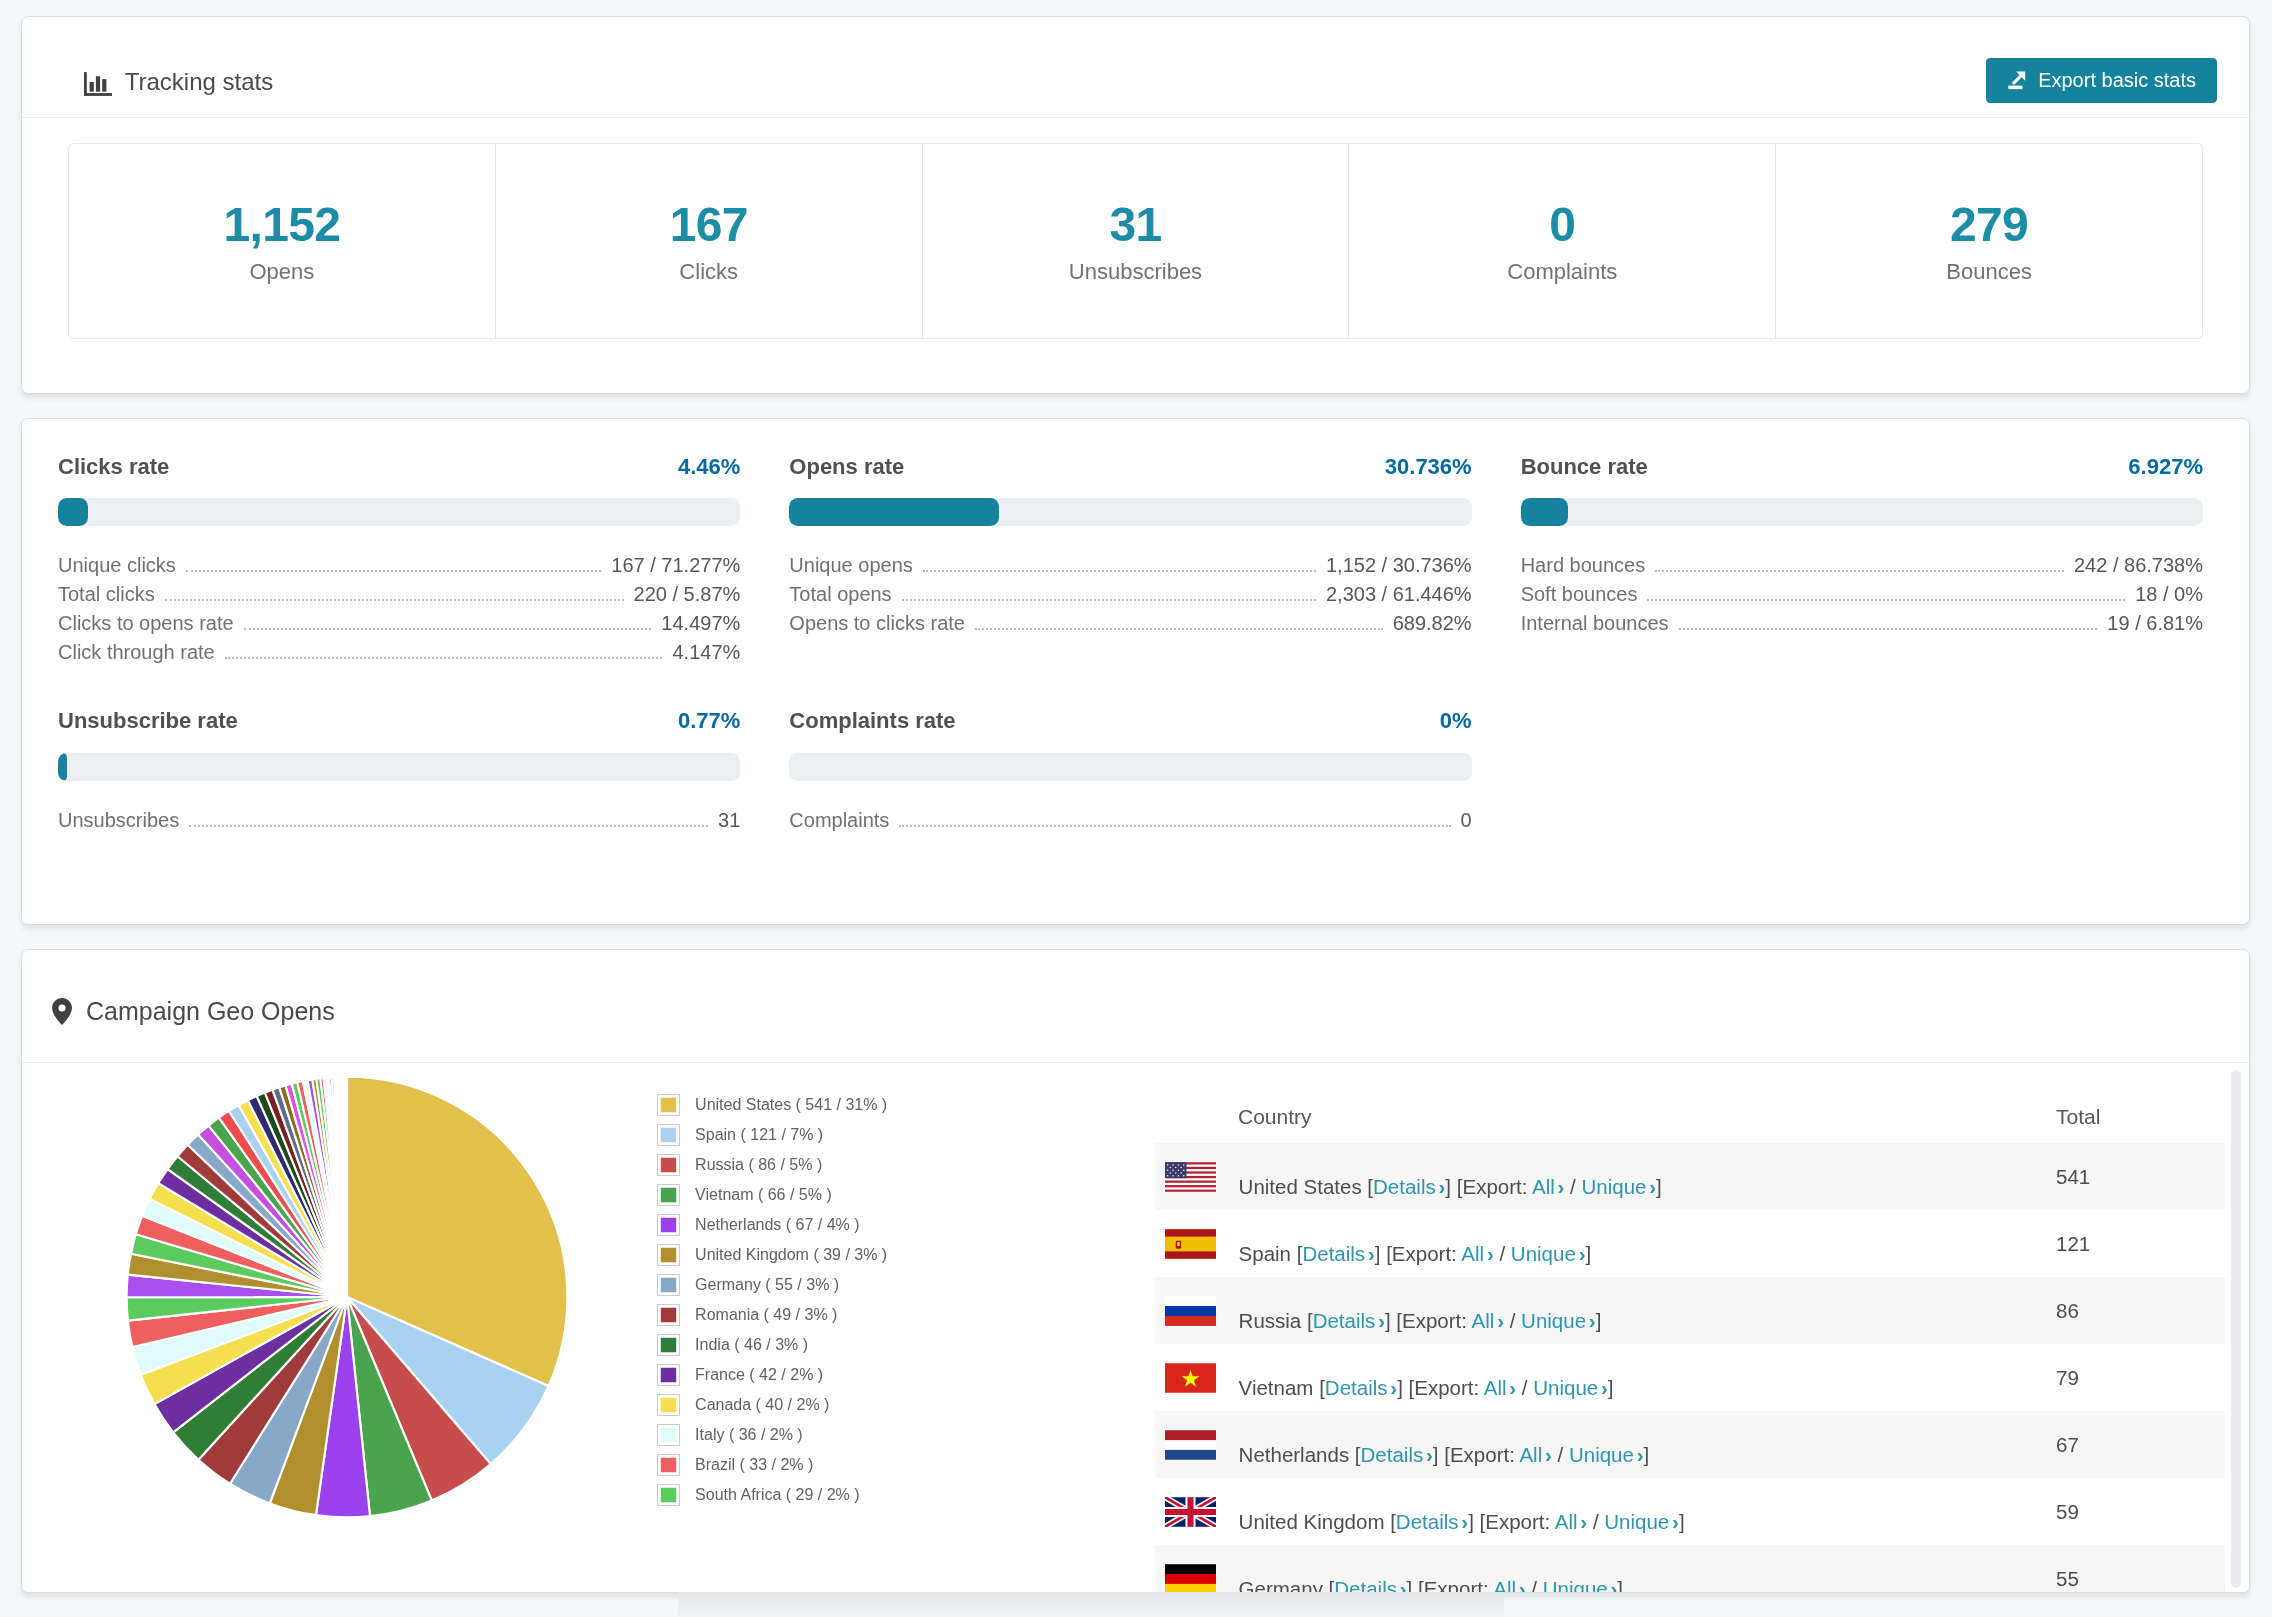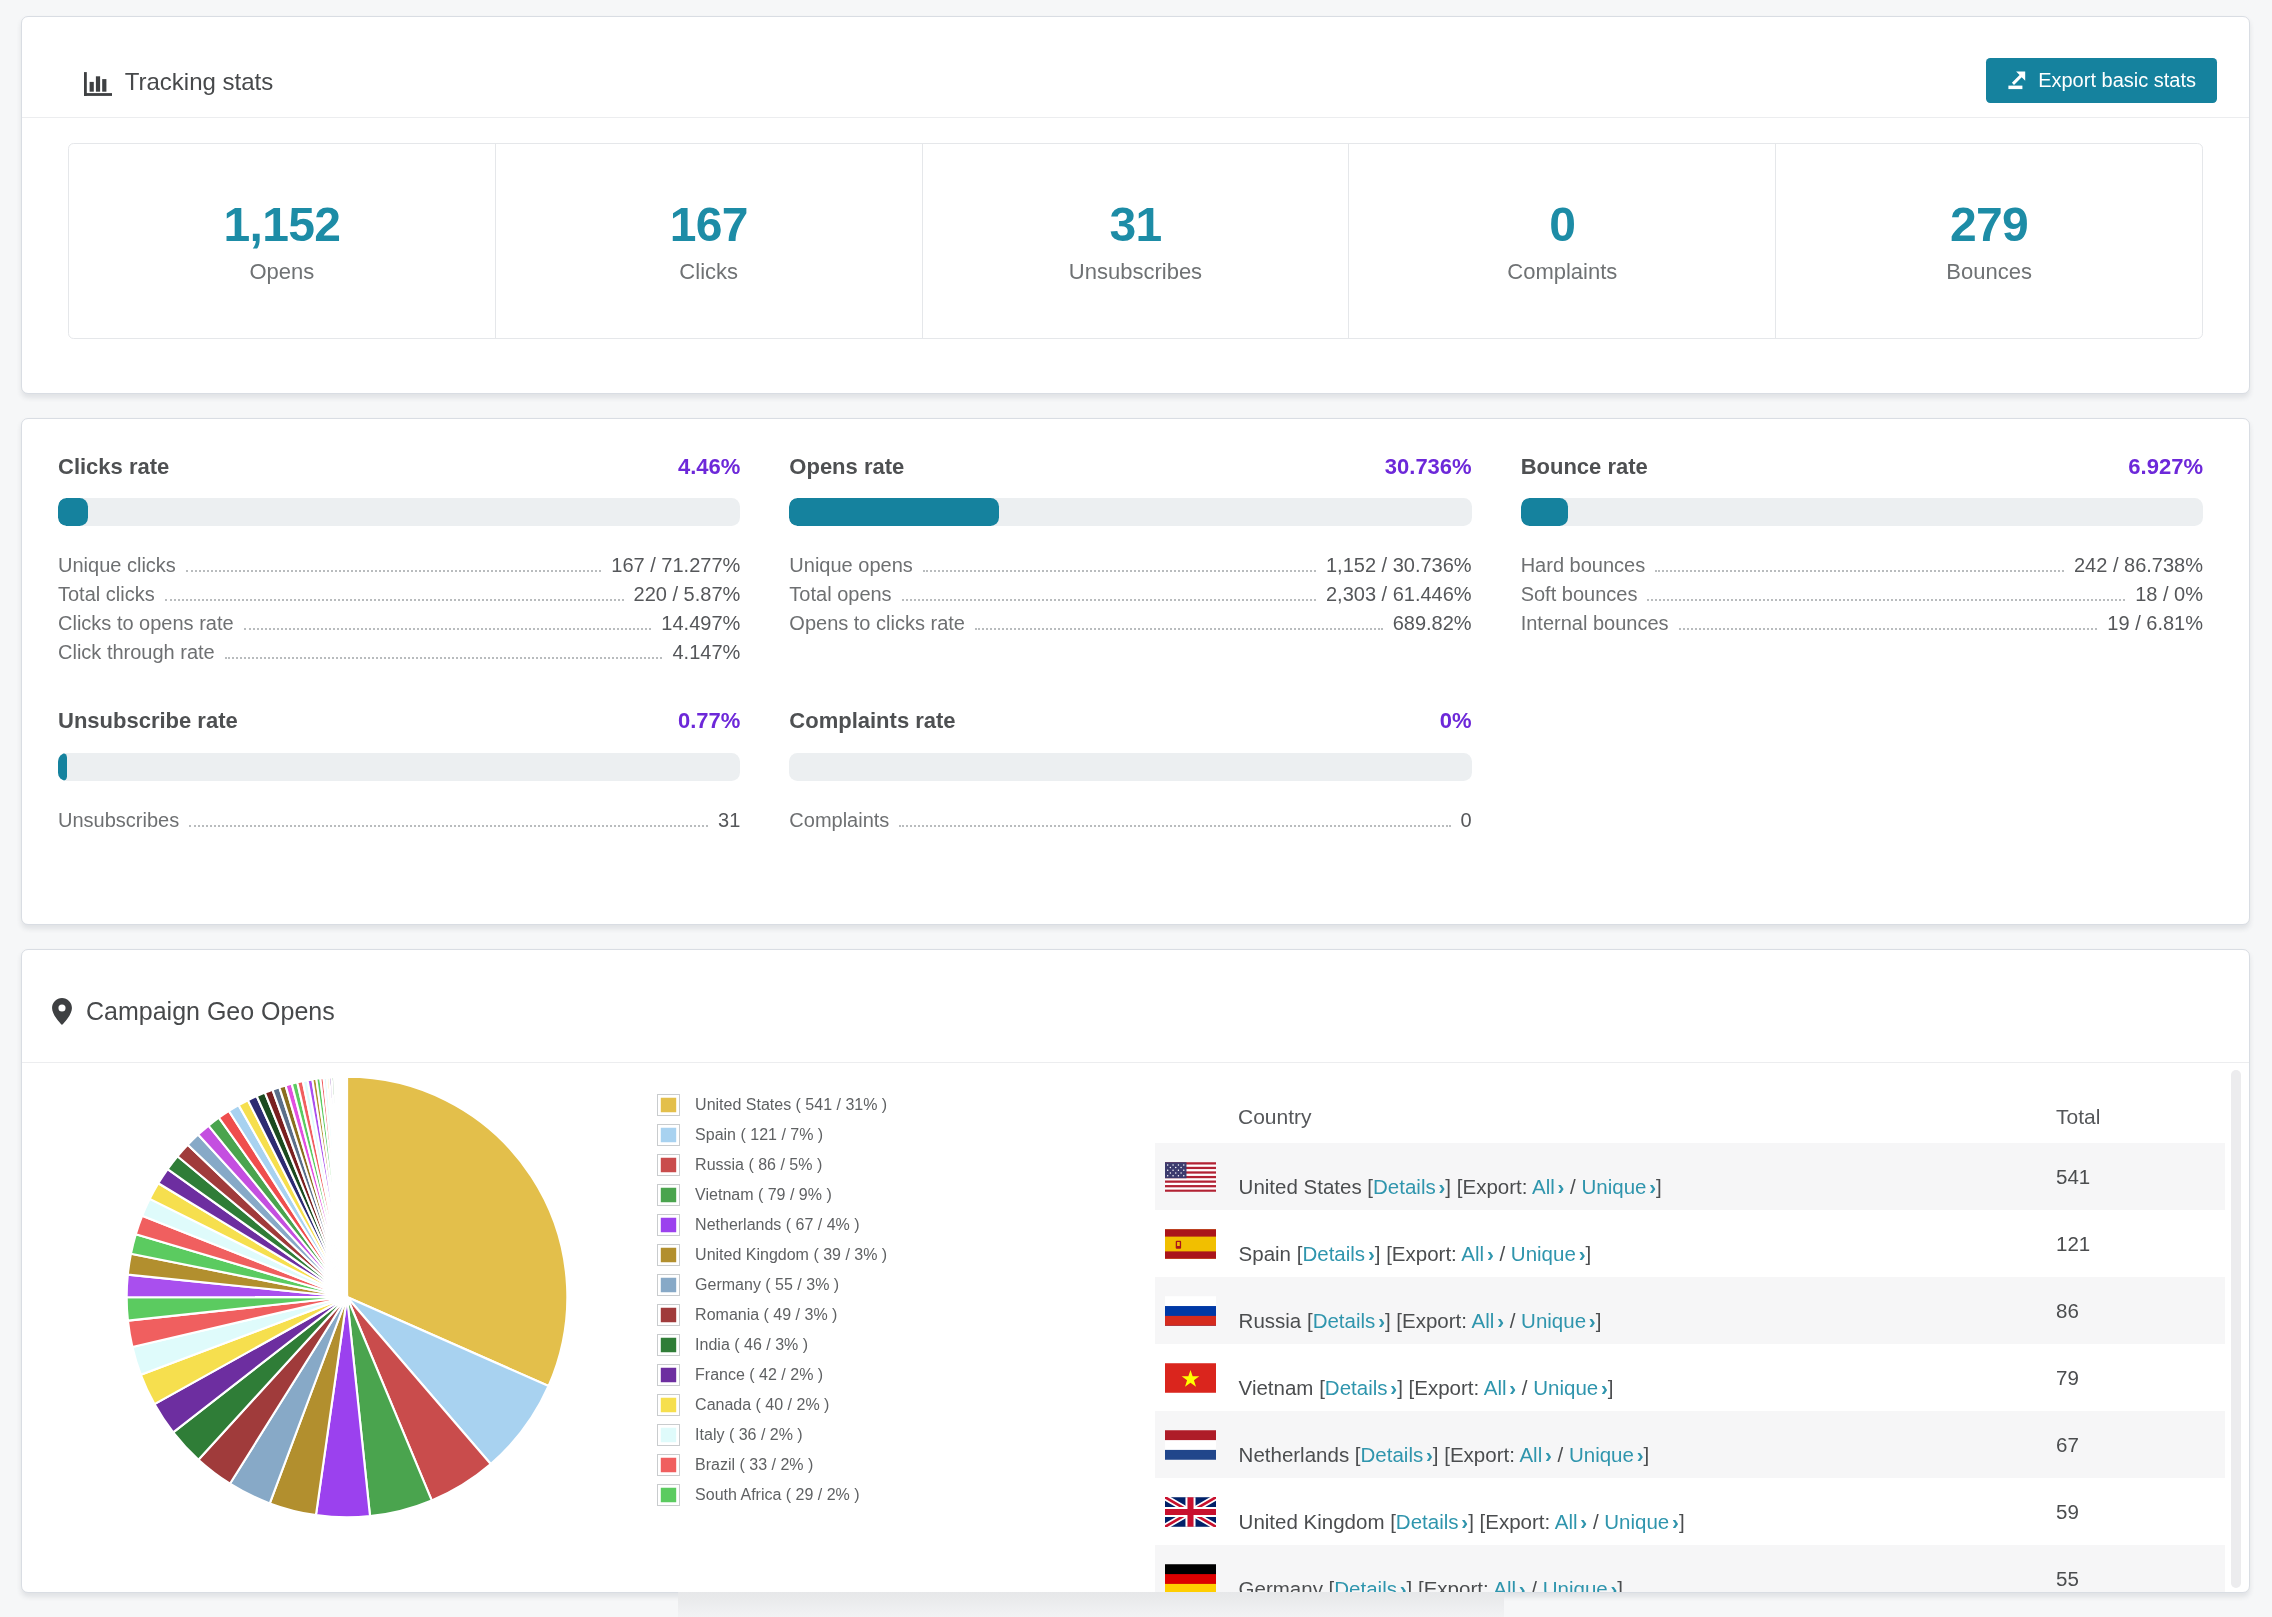--- a/index.html
+++ b/index.html
@@ -32,21 +32,21 @@
   .stat-cell{flex:1;display:flex;flex-direction:column;align-items:center;justify-content:center;}
   .stat-cell + .stat-cell{border-left:1.4px solid #e5e7ea;}
   .stat-value{font-size:48px;font-weight:700;color:var(--number);letter-spacing:-0.7px;}
   .stat-label{font-size:22px;color:#6f7274;margin-top:7px;}
   
   #card-rates{top:418px;height:507px;}
   .rates-grid{position:absolute;left:36px;right:46px;top:35px;
     display:grid;grid-template-columns:1fr 1fr 1fr;column-gap:49px;row-gap:44px;}
   .rate-head{display:flex;justify-content:space-between;align-items:baseline;}
   .rate-title{font-size:22px;font-weight:700;color:#4e5052;}
-  .rate-pct{font-size:22px;font-weight:700;color:#6d28d9;}
+  .rate-pct{font-size:22px;font-weight:700;color:#0369a1;}
   .rate-bar{margin-top:18.4px;height:28px;background:#eceff1;border-radius:8.5px;overflow:hidden;}
   .rate-fill{height:100%;background:var(--accent);border-radius:8.5px;}
   .rate-rows{margin-top:28px;}
   .rate-row{display:flex;align-items:baseline;margin-top:6px;font-size:20px;}
   .rate-row:first-child{margin-top:0;}
   .rr-label{color:var(--txt-label);white-space:nowrap;}
   .rr-leader{flex:1;border-bottom:2.1px dotted #b9bcbe;margin:0 10px 5px 10px;}
   .rr-value{color:#55575a;white-space:nowrap;}
   
   #card-geo{top:949px;height:644px;overflow:hidden;}
@@ -334,21 +334,21 @@
       <li>
         <span class="swatch" style="background: rgb(168, 210, 240);"></span>
         <span>Spain ( 121 / 7% )</span>
       </li>
       <li>
         <span class="swatch" style="background: rgb(201, 76, 76);"></span>
         <span>Russia ( 86 / 5% )</span>
       </li>
       <li>
         <span class="swatch" style="background: rgb(74, 164, 78);"></span>
-        <span>Vietnam ( 79 / 9% )</span>
+        <span>Vietnam ( 66 / 5% )</span>
       </li>
       <li>
         <span class="swatch" style="background: rgb(155, 65, 238);"></span>
         <span>Netherlands ( 67 / 4% )</span>
       </li>
       <li>
         <span class="swatch" style="background: rgb(178, 143, 46);"></span>
         <span>United Kingdom ( 39 / 3% )</span>
       </li>
       <li>

